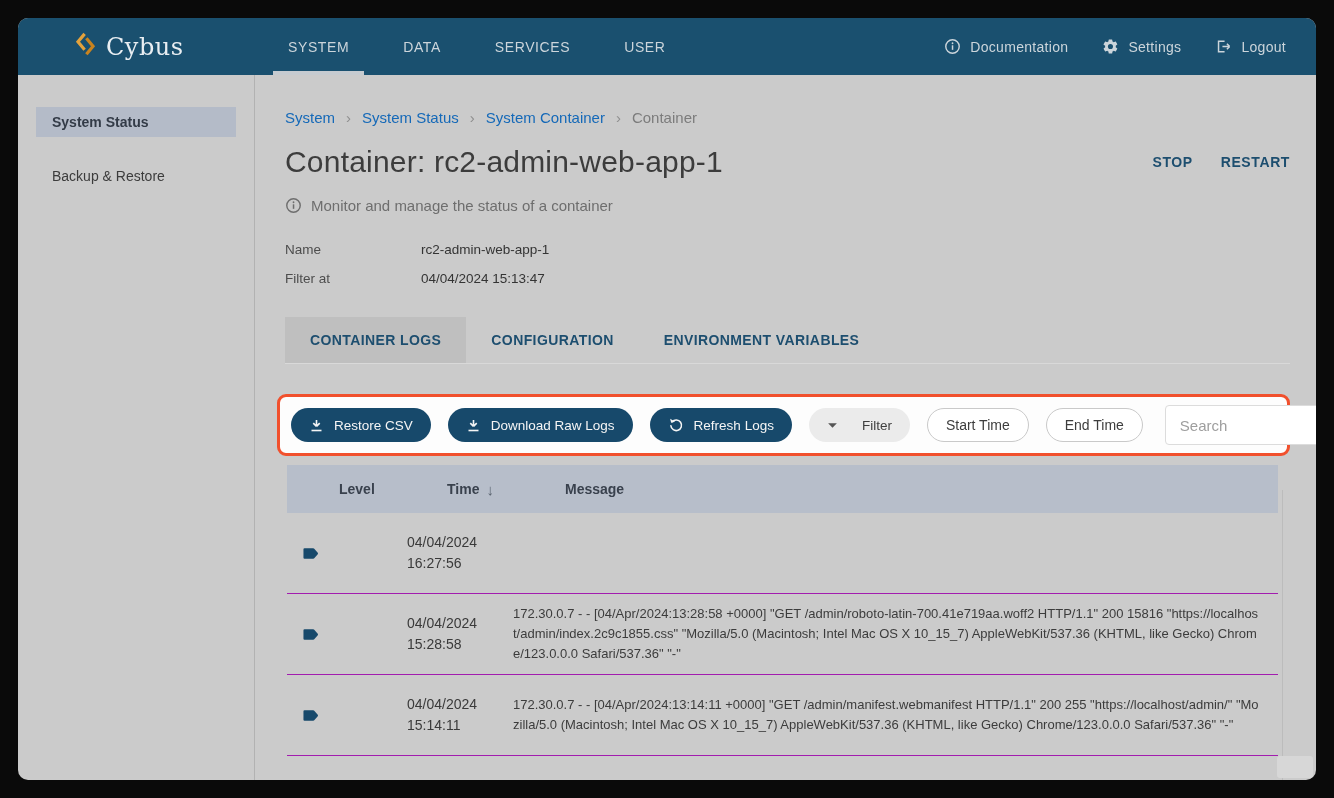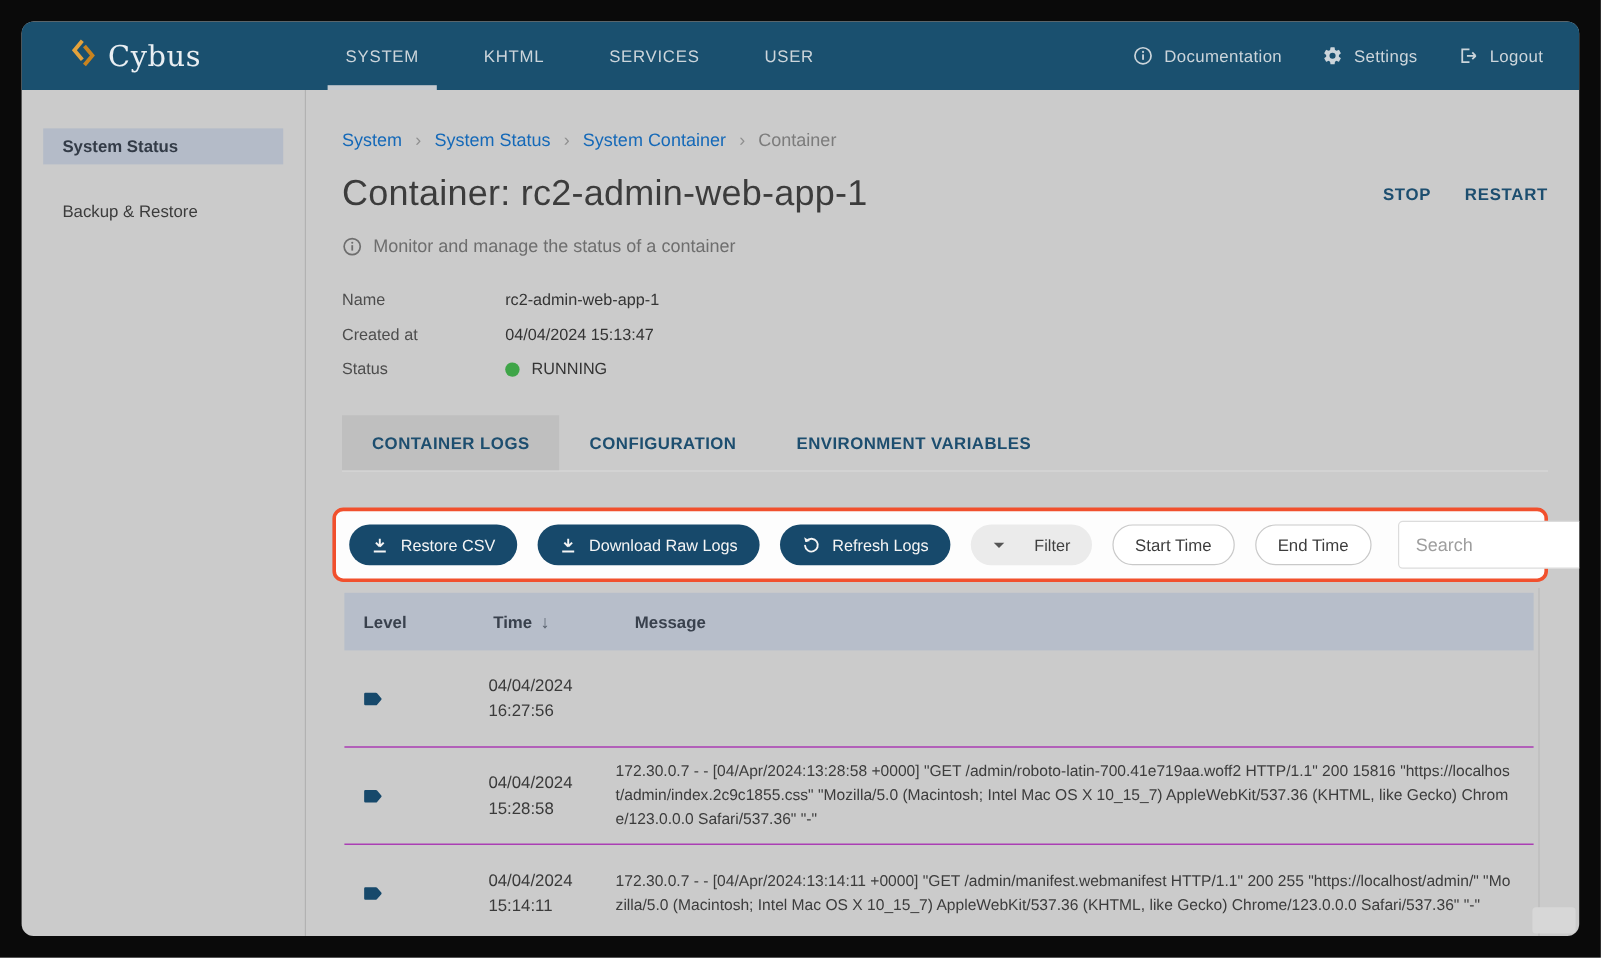--- a/index.html
+++ b/index.html
@@ -4,21 +4,21 @@
 <style>
   * { margin:0; padding:0; box-sizing:border-box; }
   html,body { width:1334px; height:798px; }
   body { background:#0a0a0a; font-family:"Liberation Sans", sans-serif; position:relative; overflow:hidden; }
 
   .window { position:absolute; left:18px; top:18px; width:1298px; height:762px;
             background:#cbcbcb; border-radius:10px; overflow:hidden; }
 
   
   .navbar { position:relative; height:57px; background:#1a506f; display:flex; align-items:center; }
-  .brand { display:flex; align-items:center; gap:9px; padding-left:40px; width:243px; }
+  .brand { display:flex; align-items:center; gap:9px; padding-left:56px; width:243px; }
   .brand-text { font-family:"DejaVu Serif", serif; font-size:24px; color:#e9eef2; letter-spacing:.5px; }
   .nav-tabs { display:flex; align-items:stretch; height:100%; }
   .nav-item { position:relative; display:flex; align-items:center; padding:0 27px; color:#ccd5db;
               font-size:14px; letter-spacing:.6px; cursor:pointer; }
   .nav-item.active::after { content:""; position:absolute; left:12px; right:12px; bottom:0; height:4px; background:#c6cbd0; }
   .nav-actions { margin-left:auto; display:flex; align-items:center; gap:34px; padding-right:30px; }
   .nav-action { display:flex; align-items:center; gap:9px; color:#ccd5db; font-size:14px; letter-spacing:.3px; cursor:pointer; }
   .nav-action .icn { display:flex; align-items:center; color:#ccd5db; }
 
   
@@ -70,21 +70,21 @@
   .pill-outline { background:#ffffff; color:#3d3d3d; border:1px solid #c9c9c9; font-size:14px; justify-content:center; }
   .search-box { flex:1; height:40px; margin-left:5px; background:#ffffff; border:1px solid #dcdcdc; border-radius:4px;
                 display:flex; align-items:center; padding:0 12px 0 14px; }
   .search-box input { flex:1; border:none; outline:none; font-size:15px; color:#3c3c3c; background:transparent;
                       font-family:"Liberation Sans", sans-serif; }
   .search-box input::placeholder { color:#9e9e9e; }
 
   
   .log-table { margin:9px 0 0 2px; width:991px; }
   .thead { display:grid; grid-template-columns:108px 118px 1fr; background:#b7beca; height:48px; align-items:center; }
-  .th { font-size:14px; font-weight:bold; color:#39414d; padding-left:16px; display:flex; align-items:center; gap:7px; }
+  .th { font-size:14px; font-weight:bold; color:#39414d; padding-left:16px; display:flex; align-items:center; gap:7px;margin-left:36px; }
   .sort-arrow { color:#5b6470; font-size:15px; font-weight:normal; cursor:pointer; }
   .trow { display:grid; grid-template-columns:108px 118px 1fr; height:81px; align-items:center;
           border-bottom:1px solid #a21caf; }
   .td { padding-left:16px; }
   .td-level .icn { color:#17496b; display:flex; }
   .td-time { font-size:14px; color:#3a3a3a; line-height:21px; padding-left:12px; }
   .td-msg { font-size:13px; color:#3c3c3c; line-height:20px; word-break:break-all; padding-right:14px; }
 
   .table-right-divider { position:absolute; right:33px; top:472px; bottom:0; width:1px; background:#bcbcbc; }
   .scrollbar-thumb { position:absolute; right:3px; bottom:2px; width:36px; height:22px; background:#d7d7d7; border-radius:3px; }
@@ -102,21 +102,21 @@
           <path d="M14 8 L21.5 17 L14 26" fill="none" stroke="#c8831f" stroke-width="3.6"></path>
         </svg>
       </span>
       <span class="brand-text">Cybus</span>
     </div>
     <div class="nav-tabs">
       <div class="nav-item active">
           <span>SYSTEM</span>
         </div>
         <div class="nav-item">
-          <span>KHTML</span>
+          <span>DATA</span>
         </div>
         <div class="nav-item">
           <span>SERVICES</span>
         </div>
         <div class="nav-item">
           <span>USER</span>
         </div>
     </div>
     <div class="nav-actions">
       <div class="nav-action">
@@ -190,31 +190,24 @@
 
       <div class="details">
         <div class="detail-row">
             <span class="detail-label">Name</span>
             <span class="detail-value">
 
               <span>rc2-admin-web-app-1</span>
             </span>
           </div>
           <div class="detail-row">
-            <span class="detail-label">Created at</span>
+            <span class="detail-label">Filter at</span>
             <span class="detail-value">
 
               <span>04/04/2024 15:13:47</span>
-            </span>
-          </div>
-          <div class="detail-row with-dot">
-            <span class="detail-label">Status</span>
-            <span class="detail-value">
-              <span class="dot"></span>
-              <span>RUNNING</span>
             </span>
           </div>
       </div>
 
       <div class="tabs">
         <div class="tab active"><span>CONTAINER LOGS</span></div>
           <div class="tab"><span>CONFIGURATION</span></div>
           <div class="tab"><span>ENVIRONMENT VARIABLES</span></div>
       </div>
 

